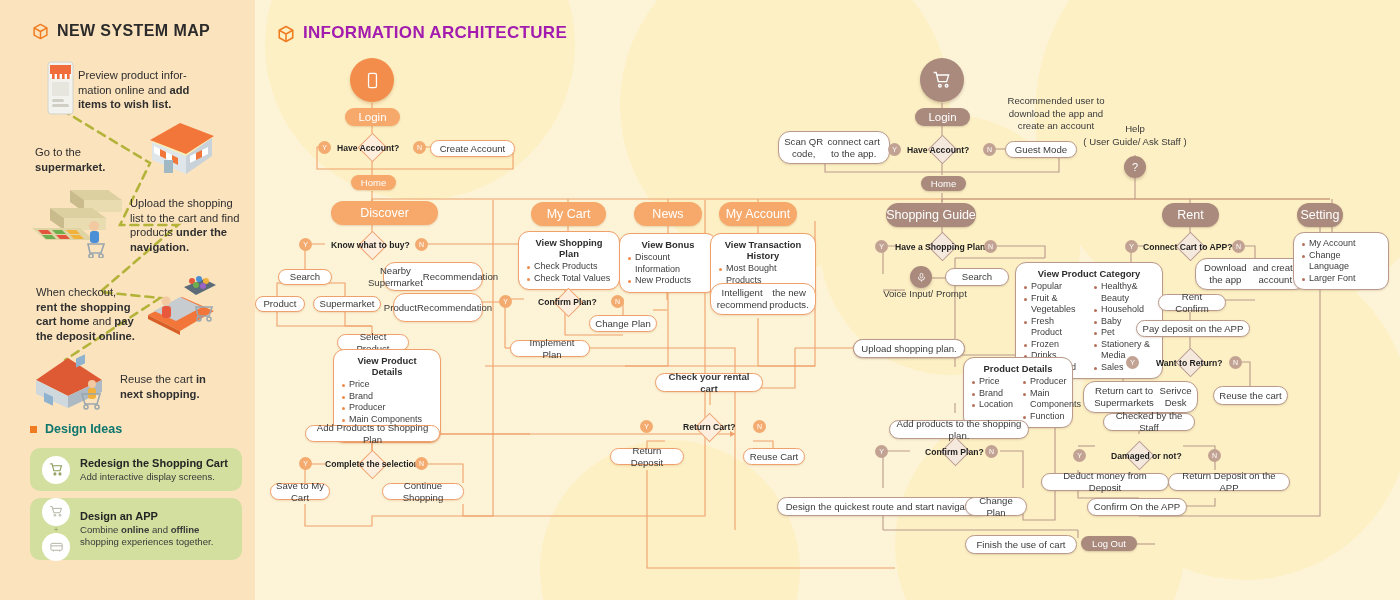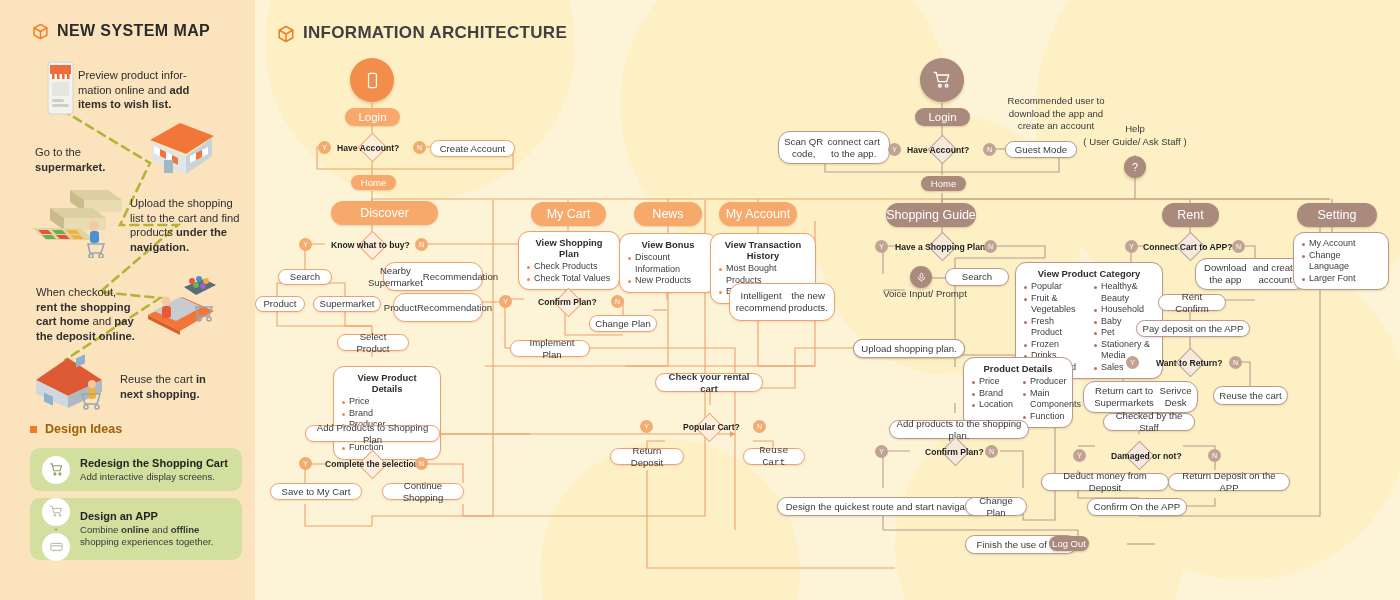--- a/index.html
+++ b/index.html
@@ -25,21 +25,21 @@
   }
   .cube-ico { width:17px; height:17px; display:block; }
 
   .step { position:absolute; color:#2f2f2f; font-size:11.2px; line-height:14.5px; }
   .step b { font-weight:bold; }
   .art { position:absolute; }
 
   .ideas-head {
     position:absolute; left:30px; top:422px;
     display:flex; align-items:center; gap:8px;
-    font-size:12.5px; font-weight:bold; color:#a16207;
+    font-size:12.5px; font-weight:bold; color:#0f766e;
   }
   .ideas-sq { width:7px; height:7px; background:#f07c22; display:block; }
   .idea-card {
     position:absolute; left:30px; width:212px;
     background:#d2df9e; border-radius:10px;
     display:flex; align-items:center; gap:10px; padding:9px 12px;
   }
   .idea-ico-wrap { display:flex; flex-direction:column; align-items:center; gap:1px; }
   .circ-ico {
     width:28px; height:28px; border-radius:50%; background:#fff;
@@ -48,21 +48,21 @@
   .plus-mini { font-size:8px; color:#8a9a55; line-height:5px; }
   .idea-t { font-size:11px; font-weight:bold; color:#242424; margin-bottom:2px; }
   .idea-s { font-size:9.6px; color:#3a3a3a; line-height:12px; }
   .idea-s b { font-weight:bold; }
 
   
   #main { position:absolute; left:255px; top:0; width:1145px; height:600px; z-index:4; }
   .main-title {
     display:flex; align-items:center; gap:9px;
     position:absolute; left:22px; top:23px;
-    font-size:17px; font-weight:bold; letter-spacing:.3px; color:#404040;
+    font-size:17px; font-weight:bold; letter-spacing:.3px; color:#a21caf;
   }
 
   
   #wires { position:absolute; left:0; top:0; width:1145px; height:600px; z-index:1; }
 
   
   #nodes { position:absolute; left:0; top:0; width:1145px; height:600px; z-index:2; }
   .nd { position:absolute; }
 
   
@@ -492,41 +492,41 @@
         <div>Nearby Supermarket</div>
         <div>Recommendation</div>
       </div>
     <div class="nd box-o" style="left:138px;top:293px;width:90px;height:29px;" id="nd-prodrec">
         <div>Product</div>
         <div>Recommendation</div>
       </div>
 
     <div class="nd box-o" style="left:82px;top:334px;width:72px;height:17px;">Select Product</div>
 
-    <div class="nd card-o" style="left:78px;top:366px;width:108px;">
+    <div class="nd card-o" style="left:78px;top:349px;width:108px;">
       <div class="ttl">View Product Details</div>
       <ul id="ul-pd">
           <li>Price</li>
           <li>Brand</li>
           <li>Producer</li>
           <li>Main Components</li>
           <li>Function</li>
         </ul>
     </div>
 
     <div class="nd box-o" style="left:50px;top:425px;width:135px;height:17px;">Add Products to Shopping Plan</div>
 
     <div class="dwrap" style="left:72px;top:449px;width:90px;height:30px;">
       <div class="dia-o" style="width:21px;height:21px;"></div>
     </div>
     <div class="dlabel" style="left:70px;top:459px;">Complete the selection?</div>
     <div class="yn o" style="left:44px;top:457px;">Y</div>
     <div class="yn o" style="left:160px;top:457px;">N</div>
 
-    <div class="nd box-o" style="left:15px;top:483px;width:92px;height:17px;">Save to My Cart</div>
+    <div class="nd box-o" style="left:15px;top:483px;width:60px;height:17px;">Save to My Cart</div>
     <div class="nd box-o" style="left:127px;top:483px;width:82px;height:17px;">Continue Shopping</div>
 
     <div class="nd card-o" style="left:263px;top:231px;width:102px;">
       <div class="ttl">View Shopping Plan</div>
       <ul id="ul-mc">
           <li>Check Products</li>
           <li>Check Total Values</li>
         </ul>
     </div>
     <div class="dwrap" style="left:268px;top:287px;width:90px;height:30px;">
@@ -546,34 +546,34 @@
         </ul>
     </div>
 
     <div class="nd card-o" style="left:455px;top:233px;width:106px;">
       <div class="ttl">View Transaction History</div>
       <ul id="ul-ma">
           <li>Most Bought Products</li>
           <li>Expense Analysis</li>
         </ul>
     </div>
-    <div class="nd box-o" style="left:474px;top:283px;width:106px;height:38px;" id="nd-intel">
+    <div class="nd box-o" style="left:455px;top:283px;width:106px;height:32px;" id="nd-intel">
         <div>Intelligent recommend</div>
         <div>the new products.</div>
       </div>
 
     <div class="nd box-o" style="left:400px;top:373px;width:108px;height:19px;font-weight:bold;">Check your rental cart</div>
     <div class="dwrap" style="left:409px;top:412px;width:90px;height:30px;">
       <div class="dia-o" style="width:21px;height:21px;"></div>
     </div>
-    <div class="dlabel" style="left:428px;top:422px;">Popular Cart?</div>
+    <div class="dlabel" style="left:428px;top:422px;">Return Cart?</div>
     <div class="yn o" style="left:385px;top:420px;">Y</div>
     <div class="yn o" style="left:498px;top:420px;">N</div>
     <div class="nd box-o" style="left:355px;top:448px;width:74px;height:17px;">Return Deposit</div>
-    <div class="nd box-o" style="left:488px;top:448px;width:62px;height:17px;font-family:Liberation Mono, monospace;">Reuse Cart</div>
+    <div class="nd box-o" style="left:488px;top:448px;width:62px;height:17px;">Reuse Cart</div>
 
     <div class="nd box-b" style="left:598px;top:339px;width:112px;height:19px;">Upload shopping plan.</div>
 
     <div class="nd roundico-b" style="left:665px;top:58px;width:44px;height:44px;">
       <svg viewBox="0 0 24 24" width="20" height="20" fill="none" stroke="#fff" stroke-width="1.6">
         <path d="M2 3h3l2.6 11h10l2.4-8H6"></path>
           <circle cx="9.5" cy="19" r="1.6"></circle>
           <circle cx="17.5" cy="19" r="1.6"></circle>
       </svg>
     </div>
@@ -600,21 +600,21 @@
     <div class="note" style="left:815px;top:123px;width:130px;text-align:center;" id="note-help">
         <div>Help</div>
         <div>( User Guide/ Ask Staff )</div>
       </div>
     <div class="nd roundico-b" style="left:869px;top:156px;width:22px;height:22px;color:#fff;font-size:11px;">?</div>
 
     <div class="nd pill-b sm" style="left:666px;top:176px;width:45px;">Home</div>
 
     <div class="nd pill-b big" style="left:631px;top:203px;width:90px;">Shopping Guide</div>
     <div class="nd pill-b big" style="left:907px;top:203px;width:57px;">Rent</div>
-    <div class="nd pill-b big" style="left:1042px;top:203px;width:80px;">Setting</div>
+    <div class="nd pill-b big" style="left:1042px;top:203px;width:46px;">Setting</div>
 
     <div class="dwrap" style="left:642px;top:231px;width:90px;height:30px;">
       <div class="dia-b" style="width:21px;height:21px;transform:rotate(45deg);"></div>
     </div>
     <div class="dlabel" style="left:640px;top:242px;">Have a Shopping Plan?</div>
     <div class="yn b" style="left:620px;top:240px;">Y</div>
     <div class="yn b" style="left:729px;top:240px;">N</div>
 
     <div class="nd box-b" style="left:598px;top:339px;width:112px;height:19px;">Upload shopping plan.</div>
     <div class="nd box-b" style="left:690px;top:268px;width:64px;height:18px;">Search</div>
@@ -717,15 +717,15 @@
 
     <div class="nd card-br" style="left:1038px;top:232px;width:96px;">
       <ul id="ul-set">
           <li>My Account</li>
           <li>Change Language</li>
           <li>Larger Font</li>
         </ul>
     </div>
 
     <div class="nd box-b" style="left:710px;top:535px;width:112px;height:19px;">Finish the use of cart</div>
-    <div class="nd pill-b sm" style="left:794px;top:536px;width:40px;">Log Out</div>
+    <div class="nd pill-b sm" style="left:826px;top:536px;width:56px;">Log Out</div>
   </div>
 </main>
 
 </body></html>

